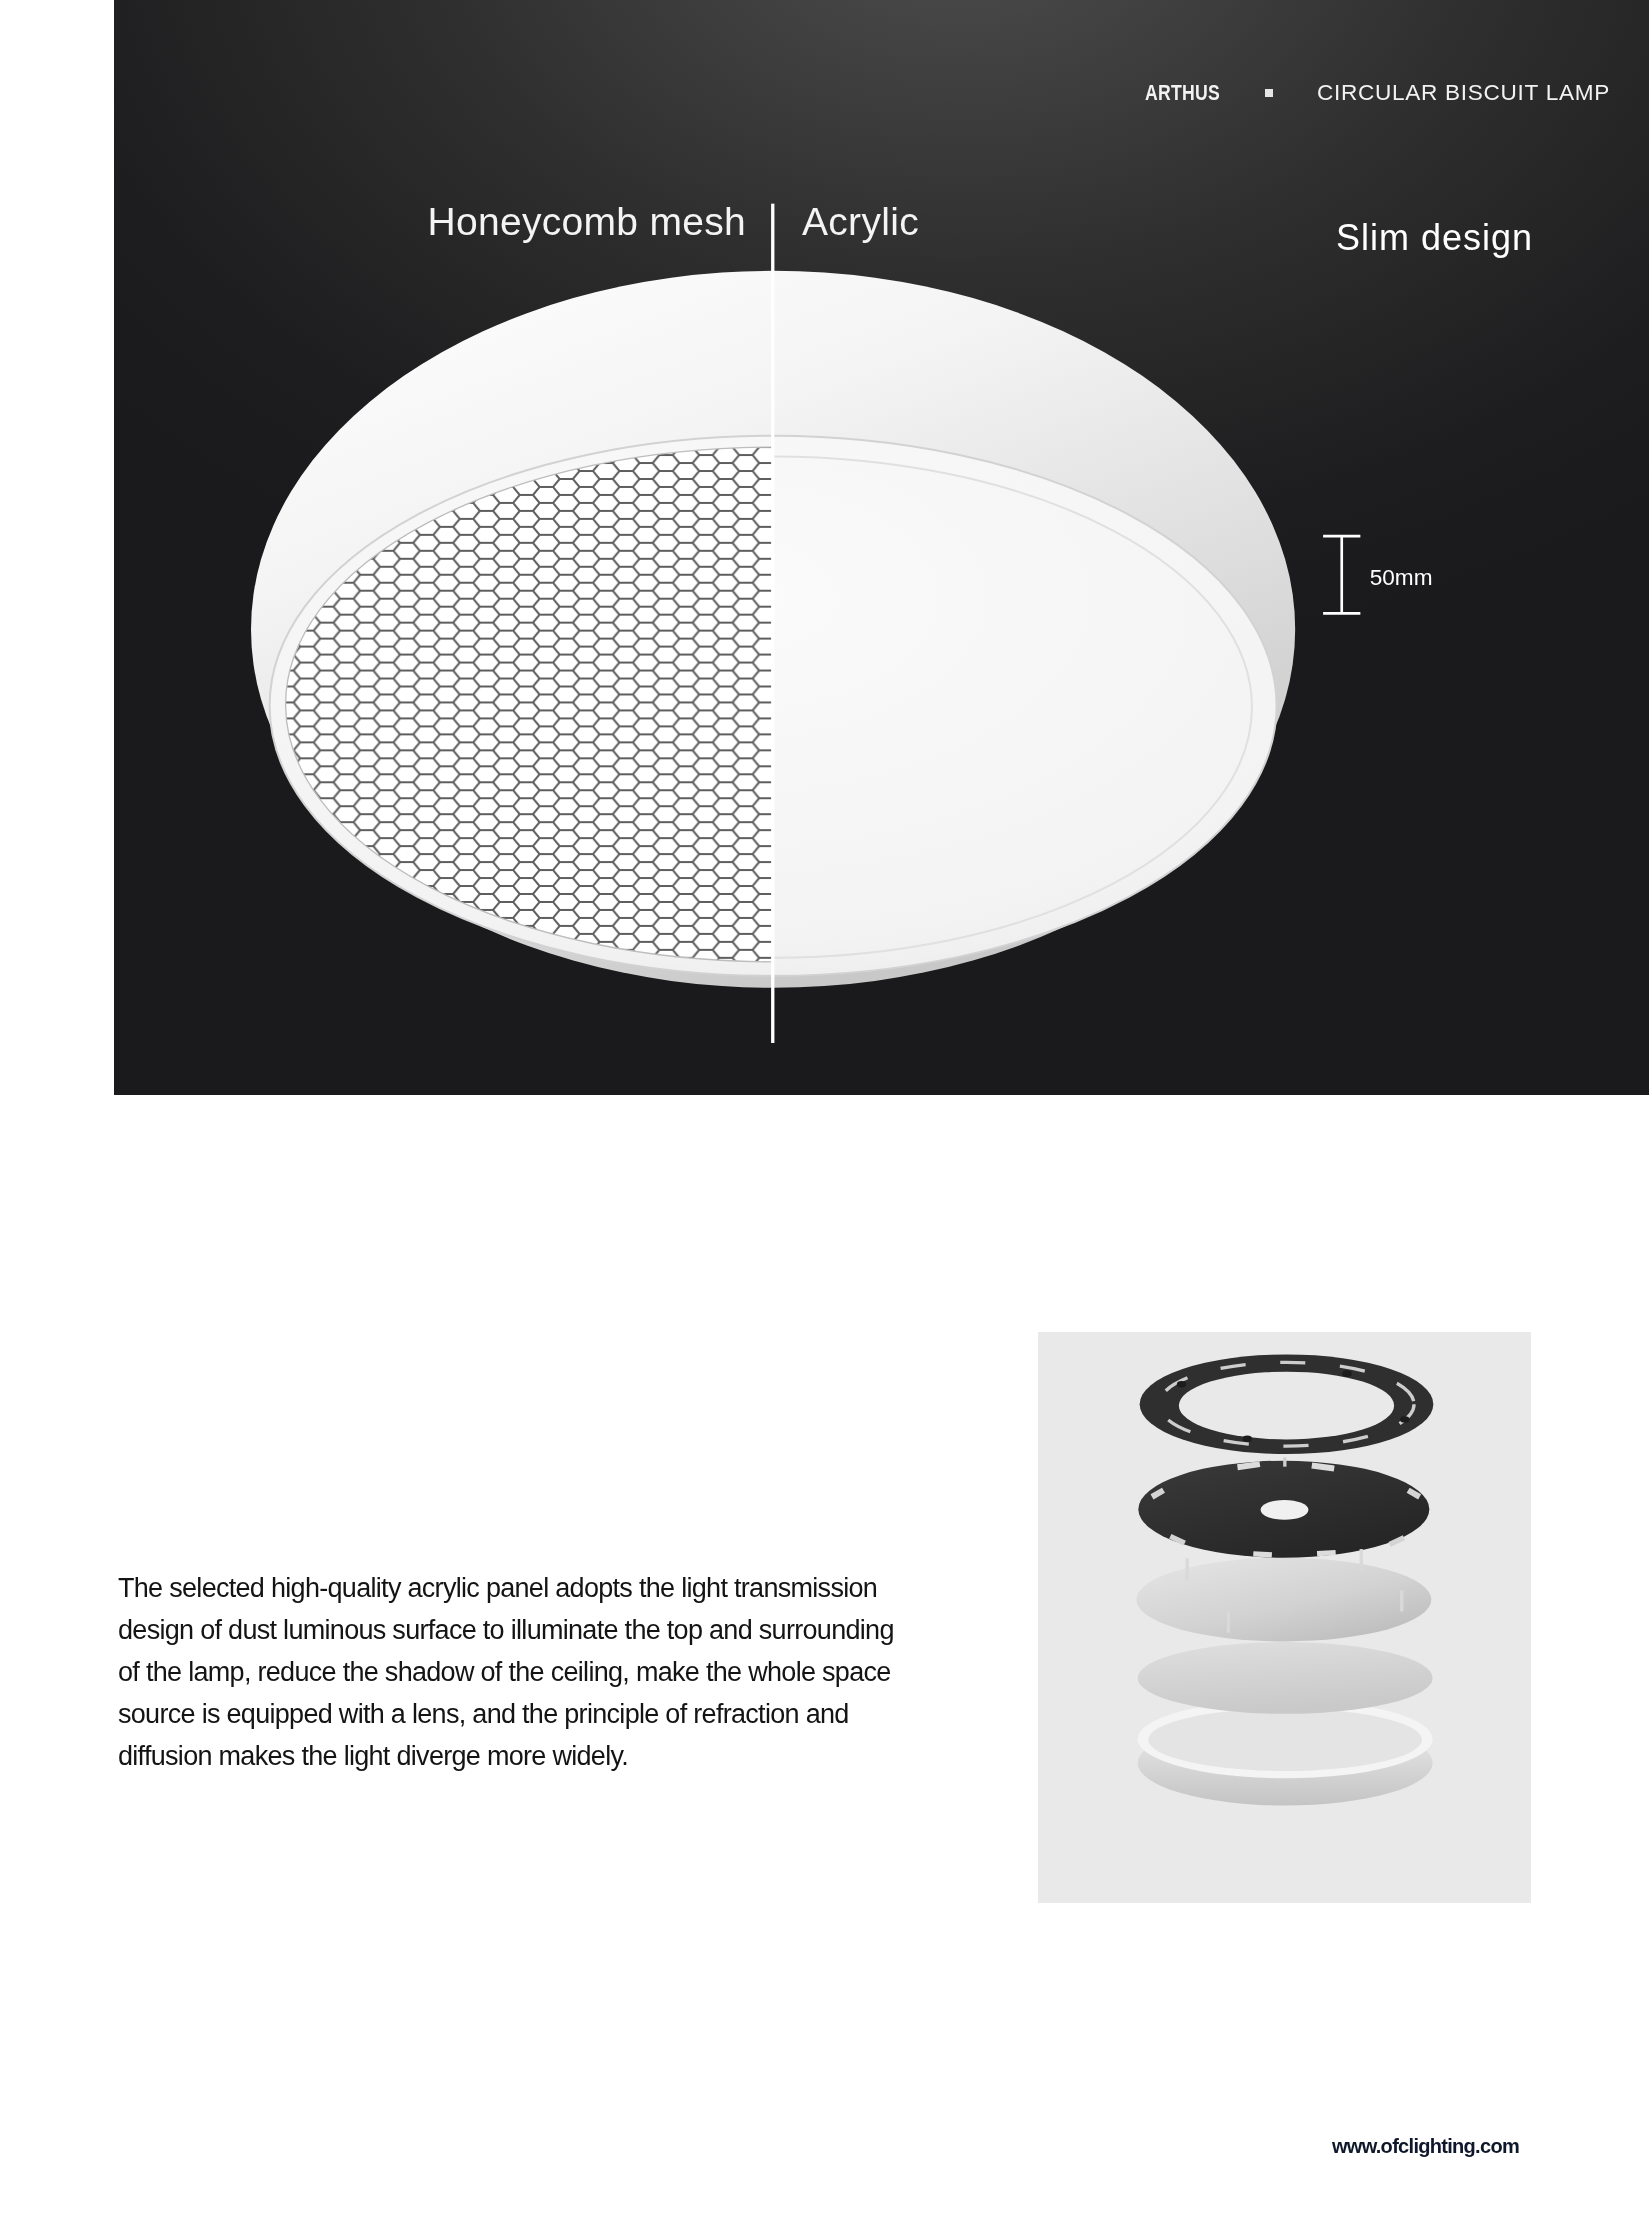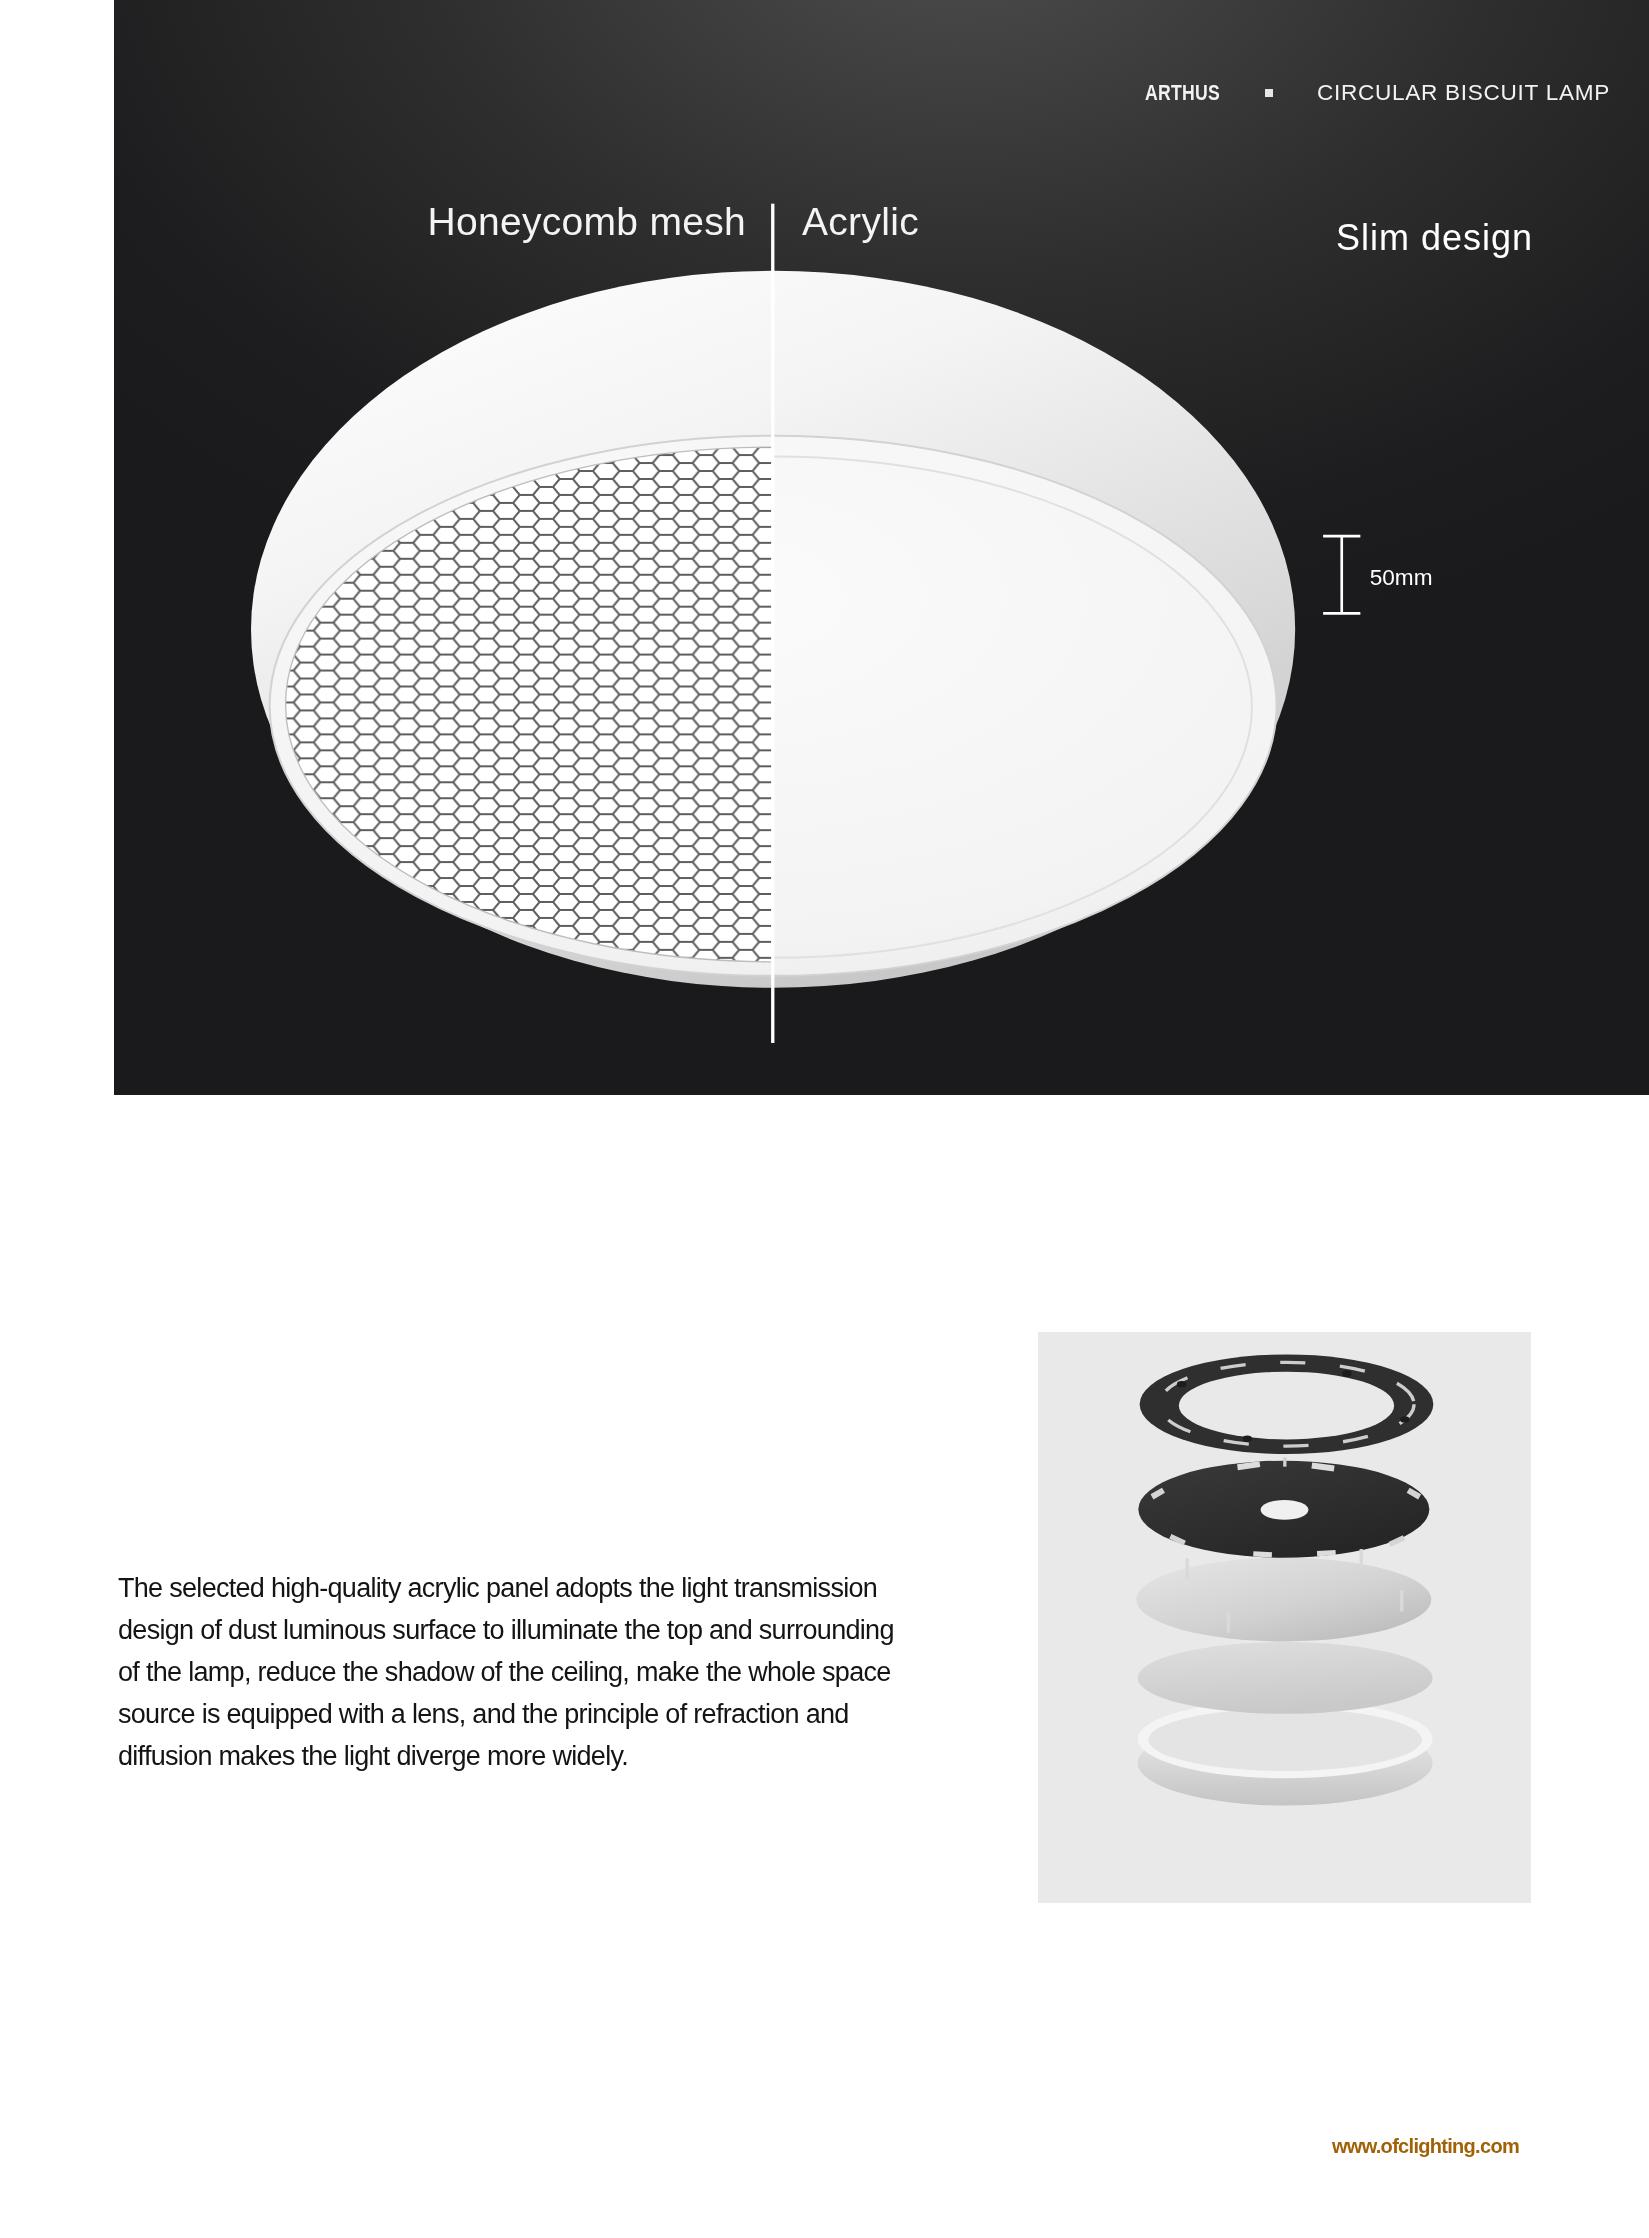--- a/index.html
+++ b/index.html
@@ -60,21 +60,21 @@
 
   
   .diagram-panel{
     position:absolute;left:1038px;top:1332px;width:493px;height:571px;
     background:#e9e9e9;
   }
 
   
   .footer-url{
     position:absolute;top:2135px;right:130px;
-    font-size:20px;font-weight:bold;color:#a16207;letter-spacing:-0.7px;
+    font-size:20px;font-weight:bold;color:#0f172a;letter-spacing:-0.7px;
     white-space:nowrap;
   }
 </style>
 </head>
 <body>
 
 <div class="page">
 
   <div class="hero">
 

